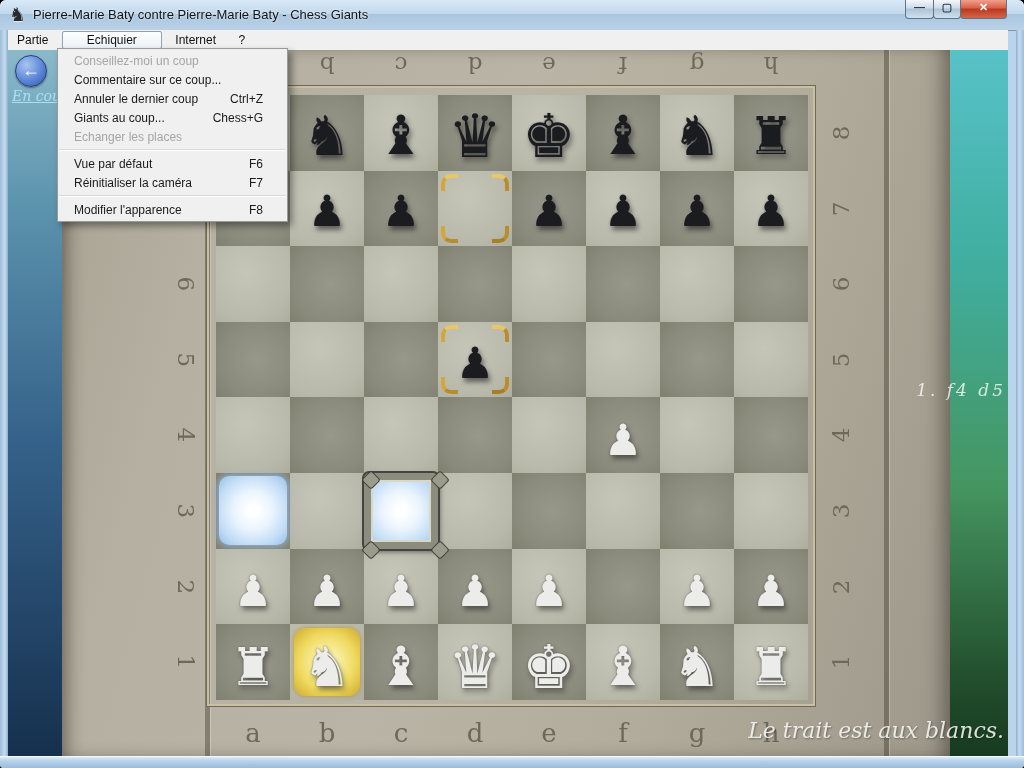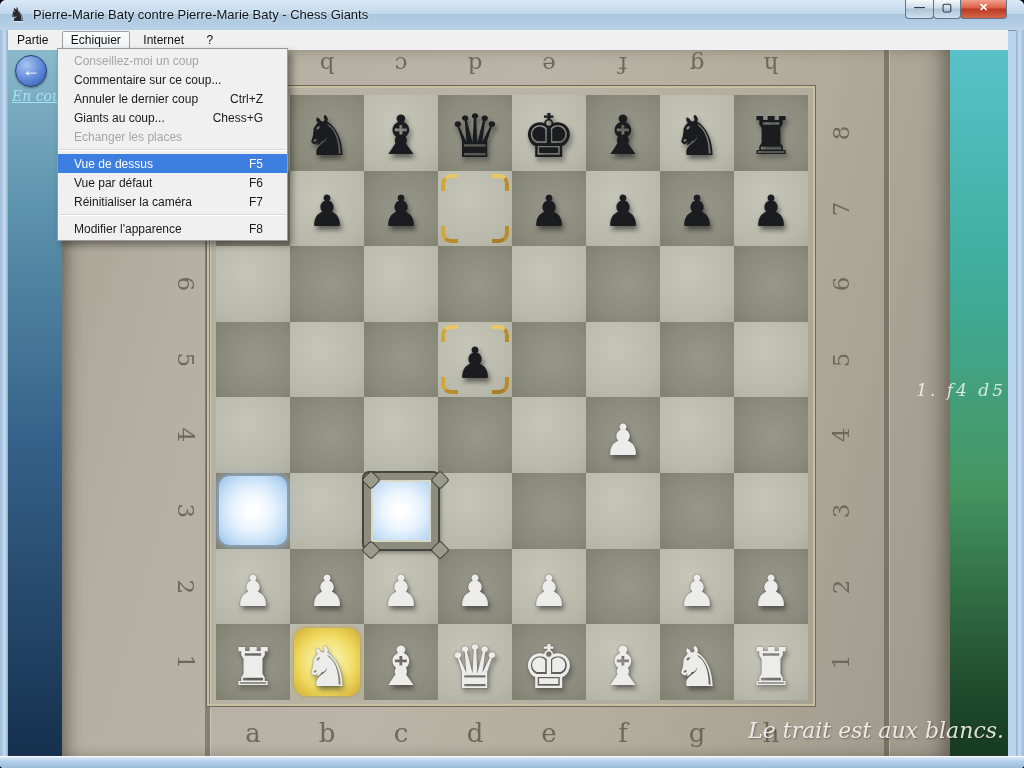--- a/index.html
+++ b/index.html
@@ -20,21 +20,21 @@
   #btn-min{left:905px;width:29px;background:linear-gradient(#f4f8fb,#cddbe8 45%,#aec3d6 50%,#cfe0ef);color:#243a4e;}
   #btn-max{left:933px;width:28px;background:linear-gradient(#f4f8fb,#cddbe8 45%,#aec3d6 50%,#cfe0ef);color:#243a4e;}
   #btn-close{left:960px;width:47px;background:linear-gradient(#f0a08e,#d95f44 45%,#b93820 50%,#d4654a);}
   .winbtn .glyph{display:inline-block;transform:translateY(-1px);}
   
   #menubar{position:absolute;left:8px;top:30px;width:1000px;height:20px;background:#f0f0f0;
     border-bottom:1px solid #e2e2e2;}
   .menubar-item{display:inline-block;height:18px;line-height:18px;padding:0 9px;margin-top:1px;
     font-size:12px;color:#111;}
   .menubar-item.active{border:1px solid #98a0a8;border-radius:2px;background:linear-gradient(#fcfdfe,#eef3f8);
-    padding:0 8px;height:16px;line-height:16px;}
+    padding:0 24px;height:16px;line-height:16px;}
   
   #scene{position:absolute;left:8px;top:50px;width:1000px;height:706px;overflow:hidden;background:#35608c;}
   #bg-left{position:absolute;left:0;top:0;width:54px;height:706px;
     background:linear-gradient(#8ab9ca 0%,#5c93ad 22%,#35628a 55%,#16304e 100%);}
   #bg-right{position:absolute;left:942px;top:0;width:58px;height:706px;
     background:linear-gradient(#58c2c8 0%,#40aea0 30%,#459560 62%,#23512f 88%,#173a20 100%);}
   #frame{position:absolute;left:54px;top:0;width:888px;height:706px;
     background:linear-gradient(105deg,#a8a293 0%,#b5b0a1 18%,#b9b4a5 45%,#b2ac9c 70%,#9d988a 100%);
     box-shadow:inset 14px 0 18px -10px rgba(40,35,25,.55), inset -16px 0 20px -10px rgba(40,35,25,.5);}
   .groove{position:absolute;top:0;width:5px;height:706px;background:rgba(70,64,52,.45);
@@ -315,24 +315,20 @@
       </div>
       <div class="menu-row">
         <span class="lab">Giants au coup...</span>
         <span class="sc">Chess+G</span>
       </div>
       <div class="menu-row disabled">
         <span class="lab">Echanger les places</span>
         <span class="sc"></span>
       </div>
       <div class="menu-sep"></div>
-      <div class="menu-row highlight">
-        <span class="lab">Vue de dessus</span>
-        <span class="sc">F5</span>
-      </div>
       <div class="menu-row">
         <span class="lab">Vue par défaut</span>
         <span class="sc">F6</span>
       </div>
       <div class="menu-row">
         <span class="lab">Réinitialiser la caméra</span>
         <span class="sc">F7</span>
       </div>
       <div class="menu-sep"></div>
       <div class="menu-row">

